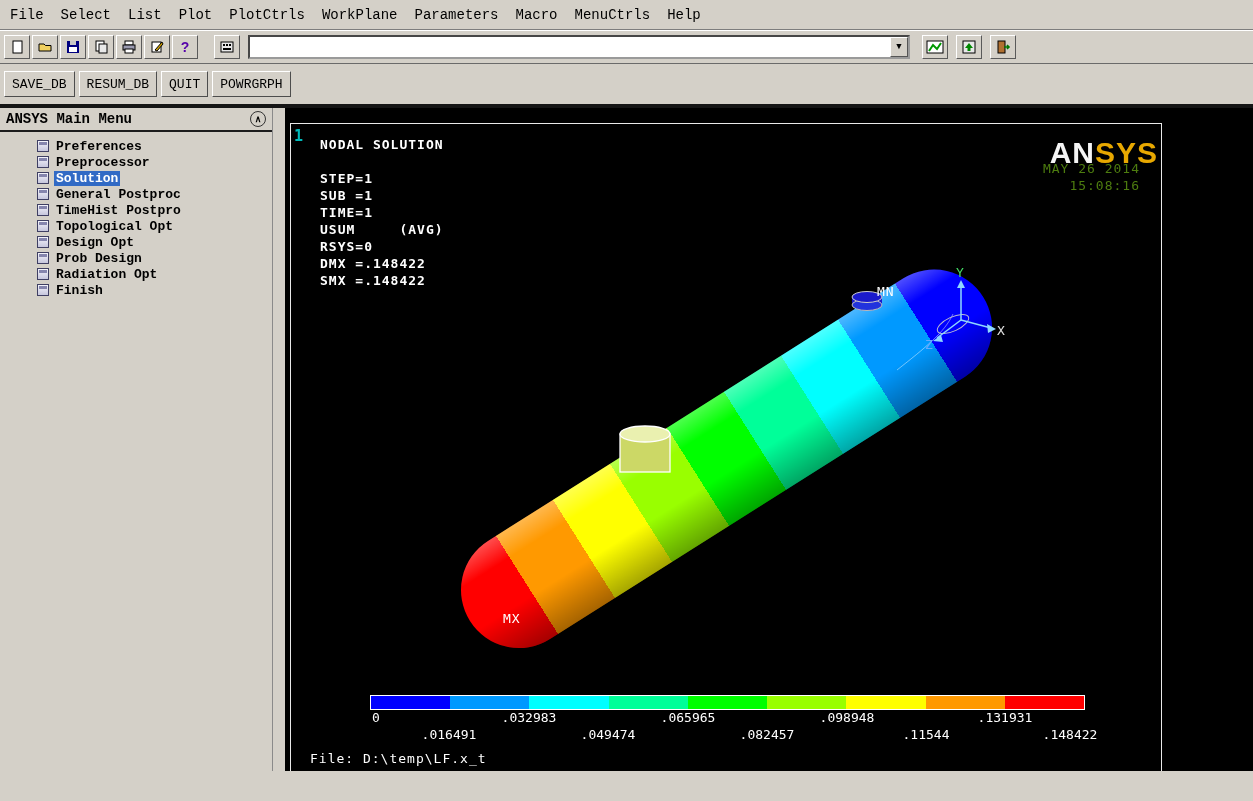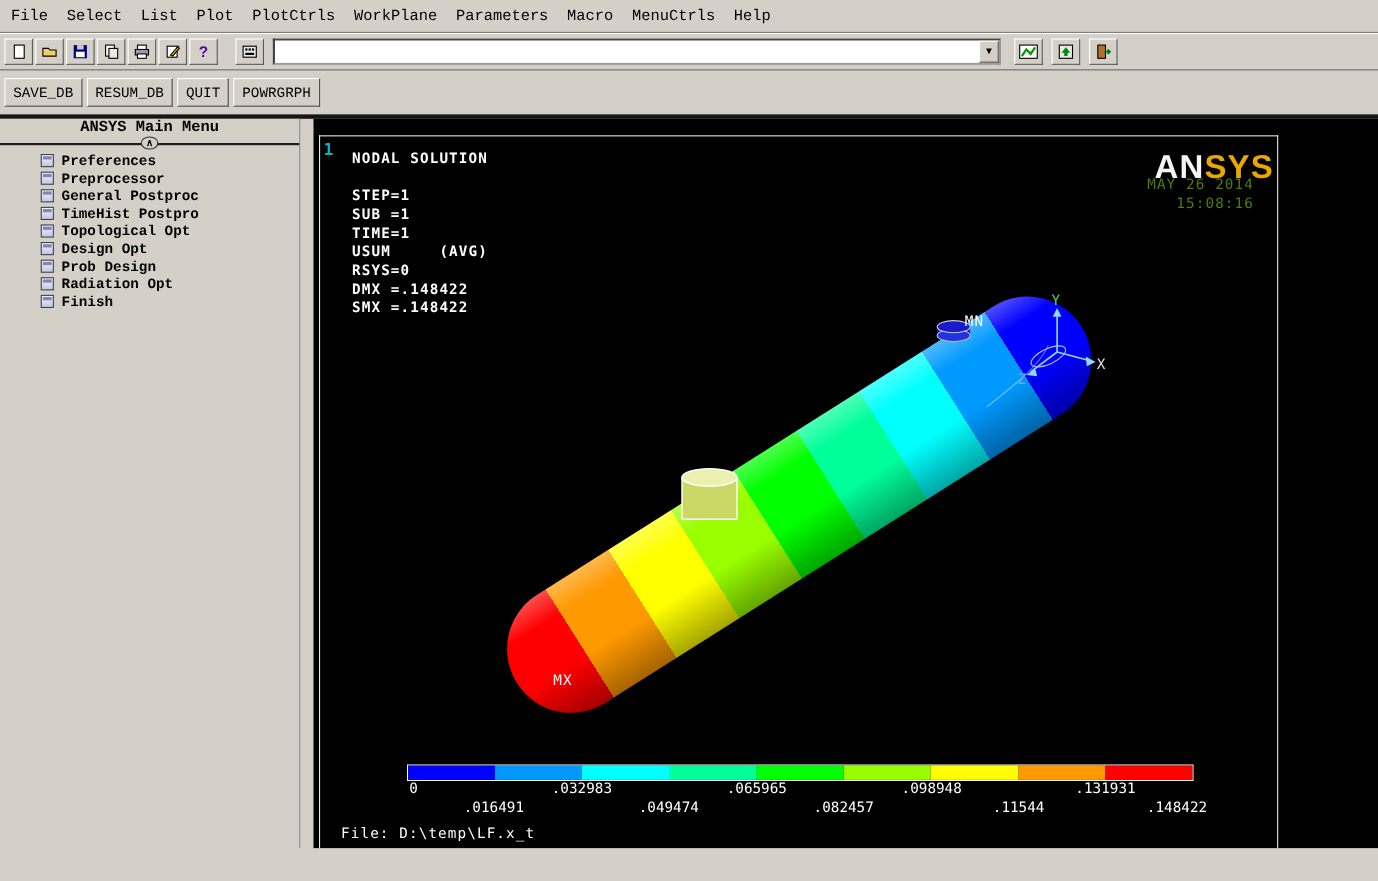--- a/index.html
+++ b/index.html
@@ -32,21 +32,21 @@
   .atb-buttons { height:44px; display:flex; align-items:center; gap:4px; padding:0 4px;
                  border-bottom:4px solid #151515; }
   .abtn { height:26px; padding:3px 7px; font:13px "Liberation Mono",monospace; background:#d4d0c8;
           border:1px solid; border-color:#ffffff #4d4d4d #4d4d4d #ffffff; cursor:pointer; }
 
   
   .main { position:relative; height:663px; }
   .menu-panel { position:absolute; left:0; top:0; width:273px; height:100%;
                 border-right:1px solid #8a8a8a; background:#d4d0c8; }
   .panel-header { display:flex; justify-content:space-between; align-items:center; height:24px;
-                  padding:0 6px; font:bold 14px "Liberation Mono",monospace; border-bottom:2px solid #1d1d1d;flex-direction:column; }
+                  padding:0 6px; font:bold 14px "Liberation Mono",monospace; border-bottom:2px solid #1d1d1d; }
   .circle-btn { width:16px; height:16px; border:1px solid #333; border-radius:50%;
                 display:flex; align-items:center; justify-content:center;
                 font:bold 9px "Liberation Sans",sans-serif; cursor:pointer; background:#d4d0c8; }
   .menu-list { padding:6px 5px; }
   .menu-item { display:flex; align-items:center; height:16px; cursor:pointer;
                font:bold 13px "Liberation Mono",monospace; color:#000;margin-left:32px; }
   .mi-icon { position:relative; width:12px; height:12px; margin-right:5px; flex:0 0 12px;
              border:1px solid #3f3f63; background:linear-gradient(#f4f4fb,#c6c6dd); }
   .mi-icon::before { content:""; position:absolute; left:1px; right:1px; top:1px; height:3px; background:#8585ad; }
   .menu-item .label { padding:0 2px; white-space:pre; }
@@ -189,20 +189,24 @@
         </span>
       </div>
       <div class="menu-list">
         <div class="menu-item">
             <span class="mi-icon"></span>
             <span class="label">Preferences</span>
           </div>
         <div class="menu-item">
             <span class="mi-icon"></span>
             <span class="label">Preprocessor</span>
+          </div>
+        <div class="menu-item selected">
+            <span class="mi-icon"></span>
+            <span class="label">Solution</span>
           </div>
         <div class="menu-item">
             <span class="mi-icon"></span>
             <span class="label">General Postproc</span>
           </div>
         <div class="menu-item">
             <span class="mi-icon"></span>
             <span class="label">TimeHist Postpro</span>
           </div>
         <div class="menu-item">

